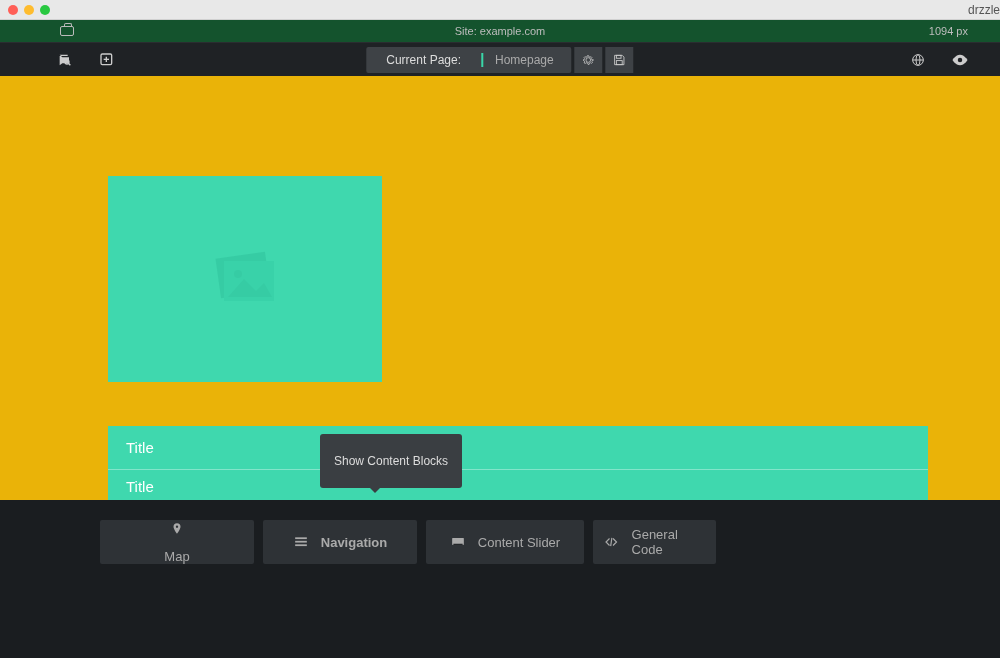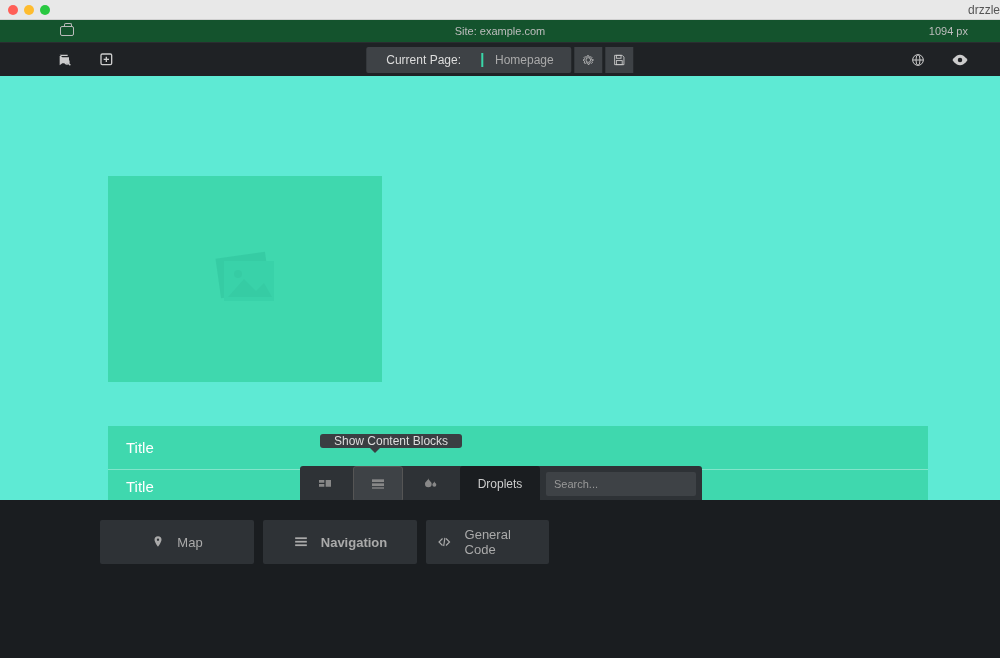--- a/index.html
+++ b/index.html
@@ -41,21 +41,21 @@
   .tool-left { display:flex; gap:22px; margin-left:55px; }
   .ico-btn { width:20px; height:20px; display:flex; align-items:center; justify-content:center; cursor:pointer;}
   .ico-btn svg { fill:#ccc; }
   .tool-center { position:absolute; left:50%; transform:translateX(-50%); display:flex; align-items:center;}
   .seg { background:#3e4246; height:26px; display:flex; align-items:center; border-radius:2px;}
   .seg .cp-label { color:#ddd; font-size:12px; padding: 0 20px; border-right:2px solid #3ad6a8;}
   .seg .cp-val { color:#aaa; font-size:12px; padding: 0 18px 0 12px;}
   .sq { width:28px; height:26px; background:#3e4246; display:flex; align-items:center; justify-content:center; margin-left:3px; cursor:pointer;}
   .sq svg { fill:#ccc; width:14px; height:14px; }
   .tool-right { position:absolute; right:30px; display:flex; gap:22px;}
-  .canvas { position:relative; background:#5eead4; height: calc(100% - 20px - 22px - 34px); }
+  .canvas { position:relative; background:#eab308; height: calc(100% - 20px - 22px - 34px); }
   .img-block {
     position:absolute; left:108px; top:100px;
     width:274px; height:206px; background:#3fd8ae;
     display:flex; align-items:center; justify-content:center;
   }
   .img-ph { opacity:.35; }
   .title-bar1 {
     position:absolute; left:108px; top:350px; right:72px;
     height:44px; background:#3fd8ae; color:#fff; display:flex; align-items:center;
     padding-left:18px; font-size:15px; border-bottom:1px solid rgba(255,255,255,.35);
@@ -78,38 +78,38 @@
     display:flex; align-items:center; justify-content:center; color:#ccc; font-size:12px;
     border-radius:3px 3px 0 0;
   }
   .search-box {
     width:150px; height:24px; background:#3e4246; margin:0 6px;
     border:none; color:#ccc; font-size:11px; padding:0 8px; border-radius:2px;
   }
   .search-box::placeholder { color:#999; }
   .tooltip {
     position:absolute; top:358px; left:320px;
-    background:#3a3e42; color:#ddd; font-size:12px; padding:0 14px;
+    background:#3a3e42; color:#ddd; font-size:12px; padding:20px 14px;
     border-radius:3px;
   }
   .tooltip::after {
     content:""; position:absolute; bottom:-5px; left:50px;
     border-left:5px solid transparent; border-right:5px solid transparent;
     border-top:5px solid #3a3e42;
   }
   .bottom-panel {
     position:absolute; left:0; right:0; bottom:0; height:158px;
     background:#1a1d20;
   }
   .blocks-row { display:flex; gap:9px; padding:20px 0 0 100px; }
   .block-btn {
     background:#2e3236; height:44px; display:flex; align-items:center; justify-content:center;
     gap:12px; color:#aaa; font-size:13px; cursor:pointer; border-radius:2px; padding:0 10px;
   }
-  .block-btn.w1{width:154px;} .block-btn.w2{width:154px;font-weight:bold;} .block-btn.w3{width:158px;} .block-btn.w4{width:123px;}
+  .block-btn.w1{width:154px;flex-direction:column;} .block-btn.w2{width:154px;font-weight:bold;} .block-btn.w3{width:158px;} .block-btn.w4{width:123px;}
   .block-btn svg { fill:#aaa; }
 </style>
 </head>
 <body>
 
 <div class="titlebar">
   <div class="traffic">
     <div class="dot r"></div>
     <div class="dot y"></div>
     <div class="dot g"></div>
@@ -188,60 +188,44 @@
 
   <div class="title-bar1">
     <span>Title</span>
   </div>
   <div class="title-bar2">
     <span>Title</span>
   </div>
 
   <div class="tooltip">Show Content Blocks</div>
 
-  <div class="panel-tabs">
-    <div class="tab-ico">
-      <svg viewBox="0 0 24 24">
-          <path d="M3 6h8v4H3zM3 12h8v4H3zM13 6h8v10h-8z"></path>
-        </svg>
-    </div>
-    <div class="tab-ico sel">
-      <svg viewBox="0 0 24 24">
-          <rect x="3" y="5" width="18" height="4"></rect>
-          <rect x="3" y="11" width="18" height="4"></rect>
-          <rect x="3" y="17" width="18" height="2"></rect>
-        </svg>
-    </div>
-    <div class="tab-ico">
-      <svg viewBox="0 0 24 24">
-          <path d="M8 3c0 4 5 5 5 9a5 5 0 11-10 0c0-4 5-5 5-9zM17 8c0 2 3 3 3 5a3 3 0 11-6 0c0-2 3-3 3-5z"></path>
-        </svg>
-    </div>
-    <div class="tab-label-active">
-      <span>Droplets</span>
-    </div>
-    <input class="search-box" placeholder="Search..." style="">
-  </div>
 
   <div class="bottom-panel">
     <div class="blocks-row">
       <div class="block-btn w1">
         <svg width="14" height="16" viewBox="0 0 24 24">
             <path d="M12 2a6 6 0 00-6 6c0 4 6 12 6 12s6-8 6-12a6 6 0 00-6-6zm0 8a2 2 0 110-4 2 2 0 010 4z"></path>
           </svg>
         <span>Map</span>
       </div>
       <div class="block-btn w2">
         <svg width="16" height="14" viewBox="0 0 24 24">
             <rect x="2" y="4" width="20" height="3"></rect>
             <rect x="2" y="10" width="20" height="3"></rect>
             <rect x="2" y="16" width="20" height="3"></rect>
           </svg>
         <span>Navigation</span>
       </div>
+      <div class="block-btn w3">
+        <svg width="16" height="14" viewBox="0 0 24 24">
+            <rect x="2" y="5" width="20" height="12" rx="1"></rect>
+            <rect x="4" y="15" width="16" height="2" fill="#1a1d20"></rect>
+          </svg>
+        <span>Content Slider</span>
+      </div>
       <div class="block-btn w4">
         <svg width="18" height="14" viewBox="0 0 24 24">
             <path d="M9 6l-6 6 6 6M15 6l6 6-6 6" fill="none" stroke="#aaa" stroke-width="2"></path>
             <line x1="13" y1="5" x2="11" y2="19" stroke="#aaa" stroke-width="2"></line>
           </svg>
         <span>General Code</span>
       </div>
     </div>
   </div>
 

